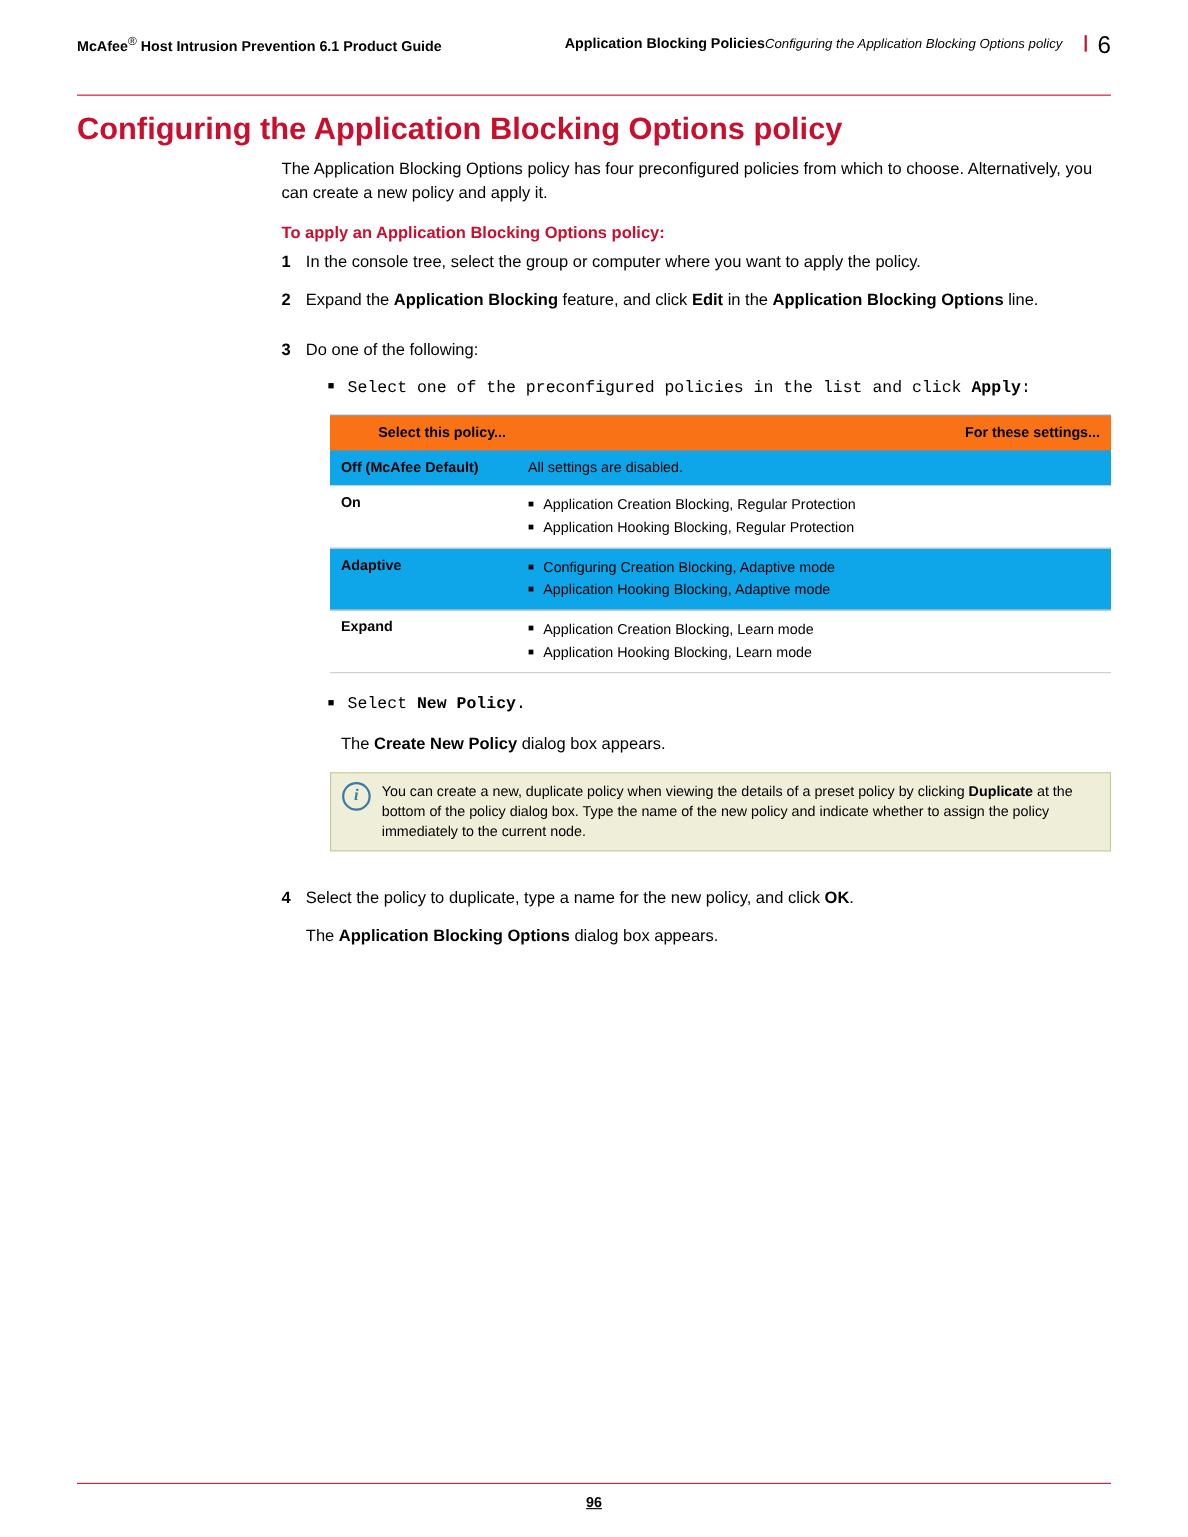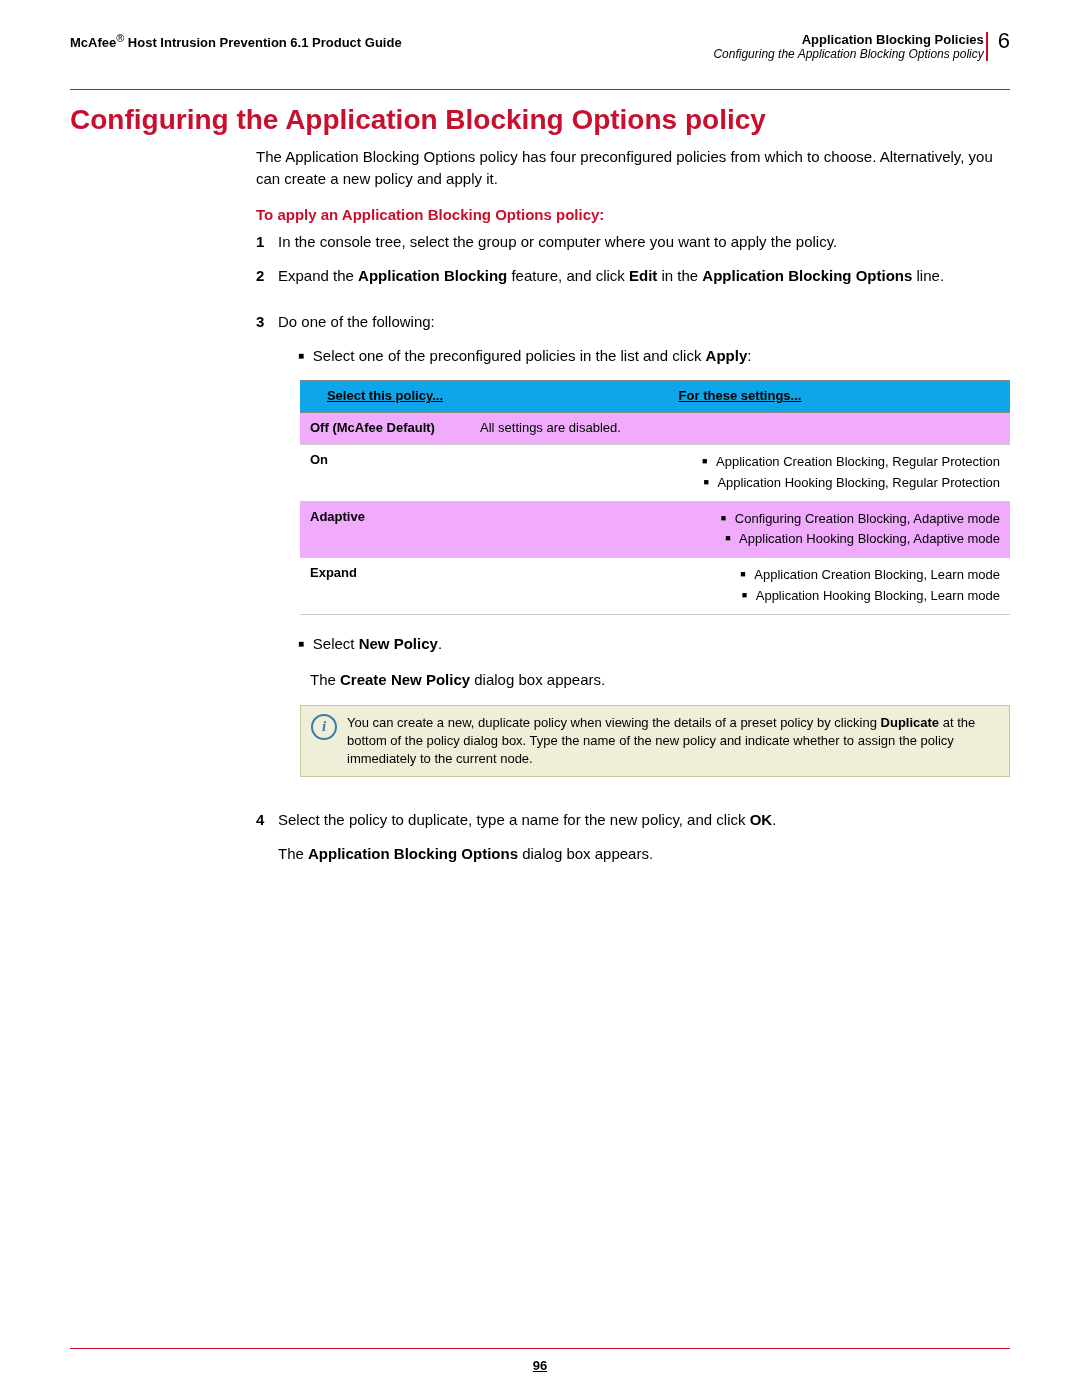--- a/index.html
+++ b/index.html
@@ -6,44 +6,44 @@
   body {
     margin:0; padding:0; background:#fff;
     font-family:Arial, Helvetica, sans-serif;
     color:#000;
     width:1080px; height:1397px;
     position:relative; box-sizing:border-box;
   }
   .page { padding:32px 70px 0 70px; }
   .hdr { display:flex; justify-content:space-between; align-items:flex-start; font-size:13px; }
   .hdr-left b { font-weight:bold; }
-  .hdr-right { text-align:right; border-right:2px solid var(--accent); padding-right:2px; display:flex; flex-direction:column;align-items:flex-end; }
+  .hdr-right { text-align:right; border-right:2px solid var(--accent); padding-right:20px; display:flex; flex-direction:row;align-items:flex-end; }
   .hdr-right .sect { font-weight:bold; }
   .hdr-right .sub { font-style:italic; font-size:12px; }
   .chapnum { font-size:22px; margin-left:10px; position:relative; top:-4px;}
   .hdr-right-wrap { display:flex; align-items:flex-start; }
   .rule-top { border-top:1px solid var(--accent); margin:28px 70px 0 70px; }
   .h1 { color:var(--accent); font-size:28px; font-weight:bold; margin:14px 0 10px 70px; }
   .content { margin-left:256px; margin-right:70px; font-size:15px; line-height:1.45; }
   .content p { margin:0 0 14px 0; }
   .subhead { color:var(--accent); font-weight:bold; font-size:15px; margin:4px 0 6px 0; }
   ol.steps { list-style:none; padding:0; margin:0; }
   ol.steps > li { display:flex; margin:0 0 12px 0; }
   ol.steps > li .num { font-weight:bold; width:22px; flex:0 0 22px; }
   ol.steps > li .txt { flex:1; }
   ol.steps > li .txt p { margin:0 0 12px 0; }
-  .sub-bullets { list-style:none; padding:0; margin:6px 0 0 20px; }
+  .sub-bullets { list-style:none; padding:0; margin:6px 0 0 20px;font-family:Liberation Mono, monospace; }
   .sub-bullets li::before { content:"■ "; font-size:10px; position:relative; top:-2px; margin-right:6px;}
   .sub-bullets li { margin:0 0 14px 0; }
   table.pt { border-collapse:collapse; width:100%; margin:6px 0 18px 22px; font-size:13px; width:calc(100% - 22px);}
-  table.pt th { text-align:center; padding:6px 10px; border-top:1px solid #888; border-bottom:1px solid #888; background:#0ea5e9;text-decoration:underline;}
+  table.pt th { text-align:right; padding:6px 10px; border-top:1px solid #888; border-bottom:1px solid #888; background:#f97316;}
   table.pt td { padding:6px 10px; vertical-align:top; border-bottom:1px solid #ccc;}
-  table.pt tr.alt td { background:#f0abfc; }
+  table.pt tr.alt td { background:#0ea5e9; }
   table.pt td.name { font-weight:bold; width:150px;}
-  ul.cell { list-style:none; padding:0; margin:0;text-align:right;}
+  ul.cell { list-style:none; padding:0; margin:0;}
   ul.cell li::before { content:"■ "; font-size:9px; position:relative; top:-2px; margin-right:6px;}
   ul.cell li { margin:2px 0;}
   .note { display:flex; background:#efeed8; border:1px solid #c9c79a; padding:8px 10px; margin:14px 0 20px 22px; font-size:13px; line-height:1.4;}
   .note .icon { width:22px; height:22px; border-radius:50%; border:2px solid #3a7aa8; color:#3a7aa8; font-weight:bold; font-family:Georgia,serif; font-size:15px; text-align:center; margin-right:10px; flex:0 0 22px; font-style:italic;}
   .footer-rule { position:absolute; left:70px; right:70px; bottom:48px; border-top:1px solid var(--accent);}
   .pgnum { position:absolute; bottom:24px; left:0; right:0; text-align:center; font-weight:bold; font-size:13px;text-decoration:underline;}
   b { font-weight:bold; }
 </style>
 </head>
 <body>

